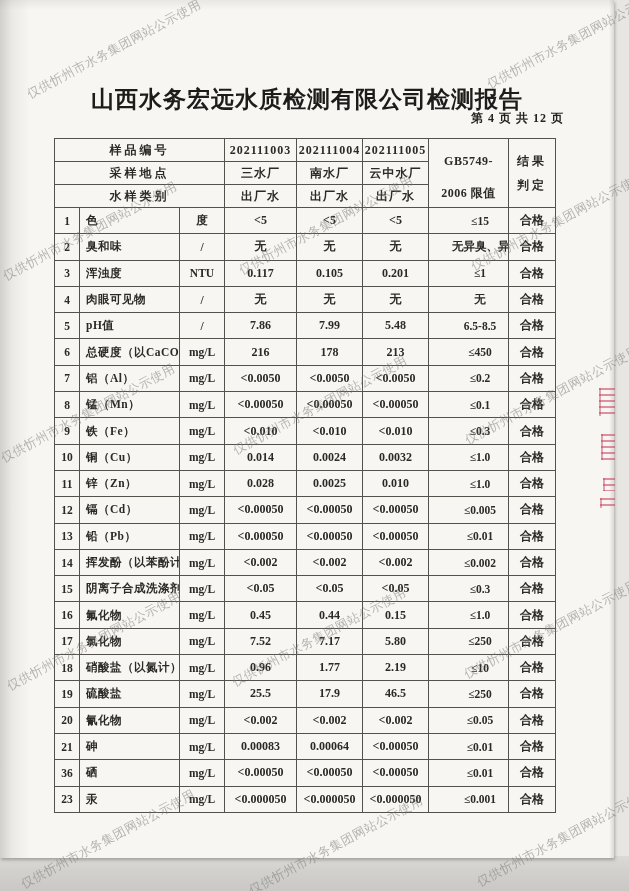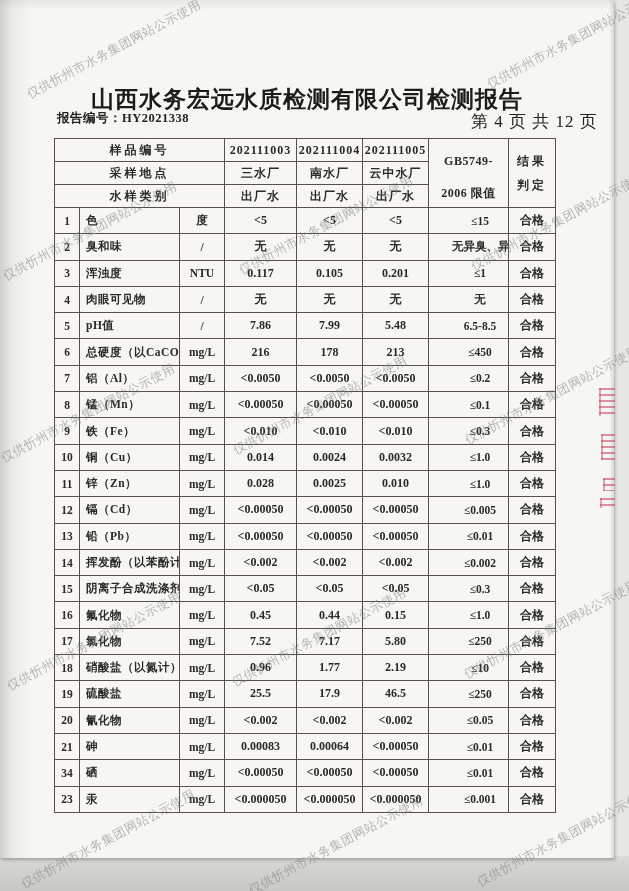--- a/index.html
+++ b/index.html
@@ -27,21 +27,21 @@
     position:absolute; left:0; top:84px; width:614px; text-align:center;
     font-family:"Liberation Sans","DejaVu Sans",sans-serif;
     font-size:23px; font-weight:700; color:#1d1c1b; letter-spacing:1px;
   }
   .report-no {
     position:absolute; left:57px; top:110px;
     font-size:12.5px; font-weight:600; color:#242320; letter-spacing:0.5px;
   }
   .page-info {
     position:absolute; left:471px; top:110px;
-    font-size:17px; font-weight:400; color:#242320; letter-spacing:1px;
+    font-size:12px; font-weight:700; color:#242320; letter-spacing:1px;
   }
   table.report {
     position:absolute; left:54px; top:138px; width:501px;
     border-collapse:collapse; table-layout:fixed;font-weight:bold;
   }
   table.report td {
     border:1px solid #55524c; padding:0; text-align:center;
     font-size:12px; color:#2b2a27; overflow:hidden; white-space:nowrap;
   }
   thead td { height:22px; letter-spacing:1px; }
@@ -75,21 +75,20 @@
   .seal .f3 { left:12px; top:92px; width:10px; height:13px; }
   .seal .f4 { left:9px; top:112px; width:13px; height:10px; }
 </style>
 </head>
 <body>
 
 <div class="scan-band"></div>
 
 <div class="page">
   <div class="title">山西水务宏远水质检测有限公司检测报告</div>
-  <div class="report-no">报告编号：HY2021338</div>
   <div class="page-info">第 4 页 共 12 页</div>
 
   <table class="report">
     <colgroup>
       <col style="width:25px">
         <col style="width:100px">
         <col style="width:45px">
       <col style="width:72px">
         <col style="width:66px">
         <col style="width:66px">
@@ -329,21 +328,21 @@
           <td class="c0">21</td>
           <td class="c1">砷</td>
           <td class="c2">mg/L</td>
           <td class="c3">0.00083</td>
           <td class="c4">0.00064</td>
           <td class="c5">&lt;0.00050</td>
           <td class="c6">≤0.01</td>
           <td class="c7">合格</td>
         </tr>
         <tr>
-          <td class="c0">34</td>
+          <td class="c0">36</td>
           <td class="c1">硒</td>
           <td class="c2">mg/L</td>
           <td class="c3">&lt;0.00050</td>
           <td class="c4">&lt;0.00050</td>
           <td class="c5">&lt;0.00050</td>
           <td class="c6">≤0.01</td>
           <td class="c7">合格</td>
         </tr>
         <tr>
           <td class="c0">23</td>

